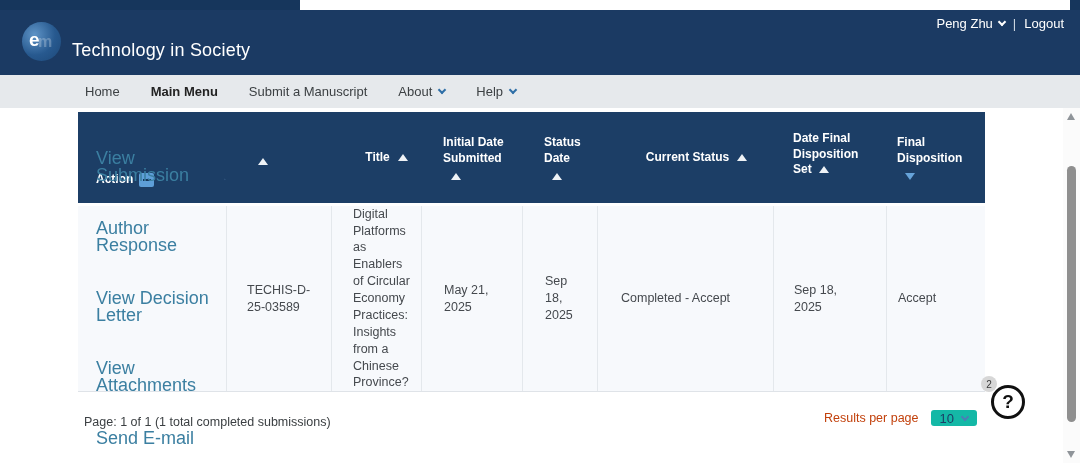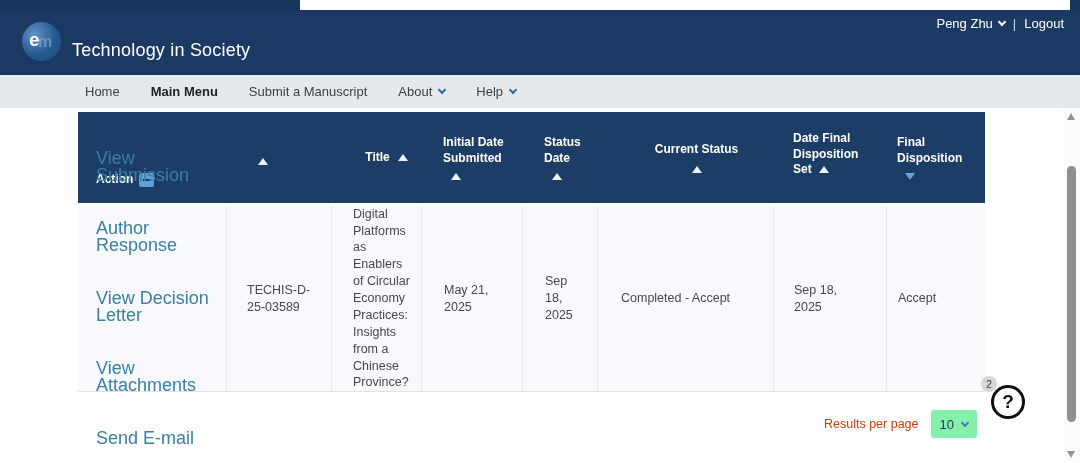--- a/index.html
+++ b/index.html
@@ -41,21 +41,21 @@
   .hc-action { flex-direction:row; align-items:flex-end; padding:0 0 15px 18px; }
   .action-group { display:flex; align-items:center; gap:6px; }
   .minus-box { width:15px; height:14px; background:#5e9fd8; border-radius:2px; display:flex; align-items:center; justify-content:center; cursor:pointer; }
   .minus-bar { width:8px; height:2px; background:#16365c; }
   .filter-ic { margin-left:34px; margin-bottom:-1px; cursor:pointer; }
 
   .hc-pad20 { padding-left:24px; padding-right:8px; }
   .hc-title { flex-direction:row; align-items:center; padding-left:21px; gap:8px; }
   .hc-initial { padding-left:22px; padding-right:8px; }
   .hc-status { padding-left:22px; padding-right:8px; }
-  .hc-current { flex-direction:column; align-items:center; padding-left:23px; gap:8px; }
+  .hc-current { flex-direction:row; align-items:center; padding-left:23px; gap:8px; }
   .hc-datefinal { padding-left:20px; padding-right:14px; display:block; padding-top:19px; }
   .hc-final { padding-left:11px; padding-right:12px; }
 
   .tri { width:0; height:0; display:inline-block; }
   .tri-up { border-left:5px solid transparent; border-right:5px solid transparent; border-bottom:7px solid #eef2f6; }
   .tri-down { border-left:5px solid transparent; border-right:5px solid transparent; border-top:7px solid #66a3d9; }
   .tri-below { margin-top:7px; margin-left:8px; }
   .tri-inline { margin-left:7px; }
 
   
@@ -70,21 +70,21 @@
   .bc-initial { padding-left:22px; padding-right:25px; }
   .bc-status { padding-left:22px; padding-right:18px; }
   .bc-current { padding-left:23px; padding-right:10px; }
   .bc-datefinal { padding-left:20px; padding-right:32px; }
   .bc-final { padding-left:11px; }
 
   
   .page-info { position:absolute; left:84px; top:415px; font-size:12.5px; color:#3c4043; }
   .rpp { position:absolute; right:103px; top:410px; display:flex; align-items:center; gap:12px; }
   .rpp-label { font-size:12.5px; color:#c2410c; }
-  .rpp-select { background:#86efac; border-radius:3px; height:28px; padding:0 9px; display:flex; align-items:center; gap:8px; cursor:pointer; }
+  .rpp-select { background:#14b8a6; border-radius:3px; height:16px; padding:0 9px; display:flex; align-items:center; gap:8px; cursor:pointer; }
   .rpp-value { font-size:13px; color:#1c3e66; }
   .chev-select { border-color:#4a7fb5; width:6px; height:6px; border-width:0 2px 2px 0; border-style:solid; }
 
   
   .help-wrap { position:absolute; left:989px; top:383px; width:38px; height:38px; }
   .help-circle { position:absolute; left:2px; top:2px; width:34px; height:34px; border:3.5px solid #101010; border-radius:50%;
                  background:#fff; display:flex; align-items:center; justify-content:center; cursor:pointer; }
   .help-q { font-size:19px; font-weight:bold; color:#101010; margin-top:-1px; }
   .help-badge { position:absolute; left:-8px; top:-7px; width:16px; height:16px; border-radius:50%; background:#d7d7d7;
                 font-size:10px; color:#3a3a3a; display:flex; align-items:center; justify-content:center; }
@@ -210,20 +210,21 @@
         <div class="bc c7 bc-datefinal">
           <span>Sep 18, 2025</span>
         </div>
         <div class="bc c8 bc-final">
           <span>Accept</span>
         </div>
       </div>
     </div>
   </div>
 
+  <div class="page-info">Page: 1 of 1 (1 total completed submissions)</div>
 
   <div class="rpp">
     <span class="rpp-label">Results per page</span>
     <div class="rpp-select">
       <span class="rpp-value">10</span>
       <i class="chev chev-select"></i>
     </div>
   </div>
 
   <div class="help-wrap">

